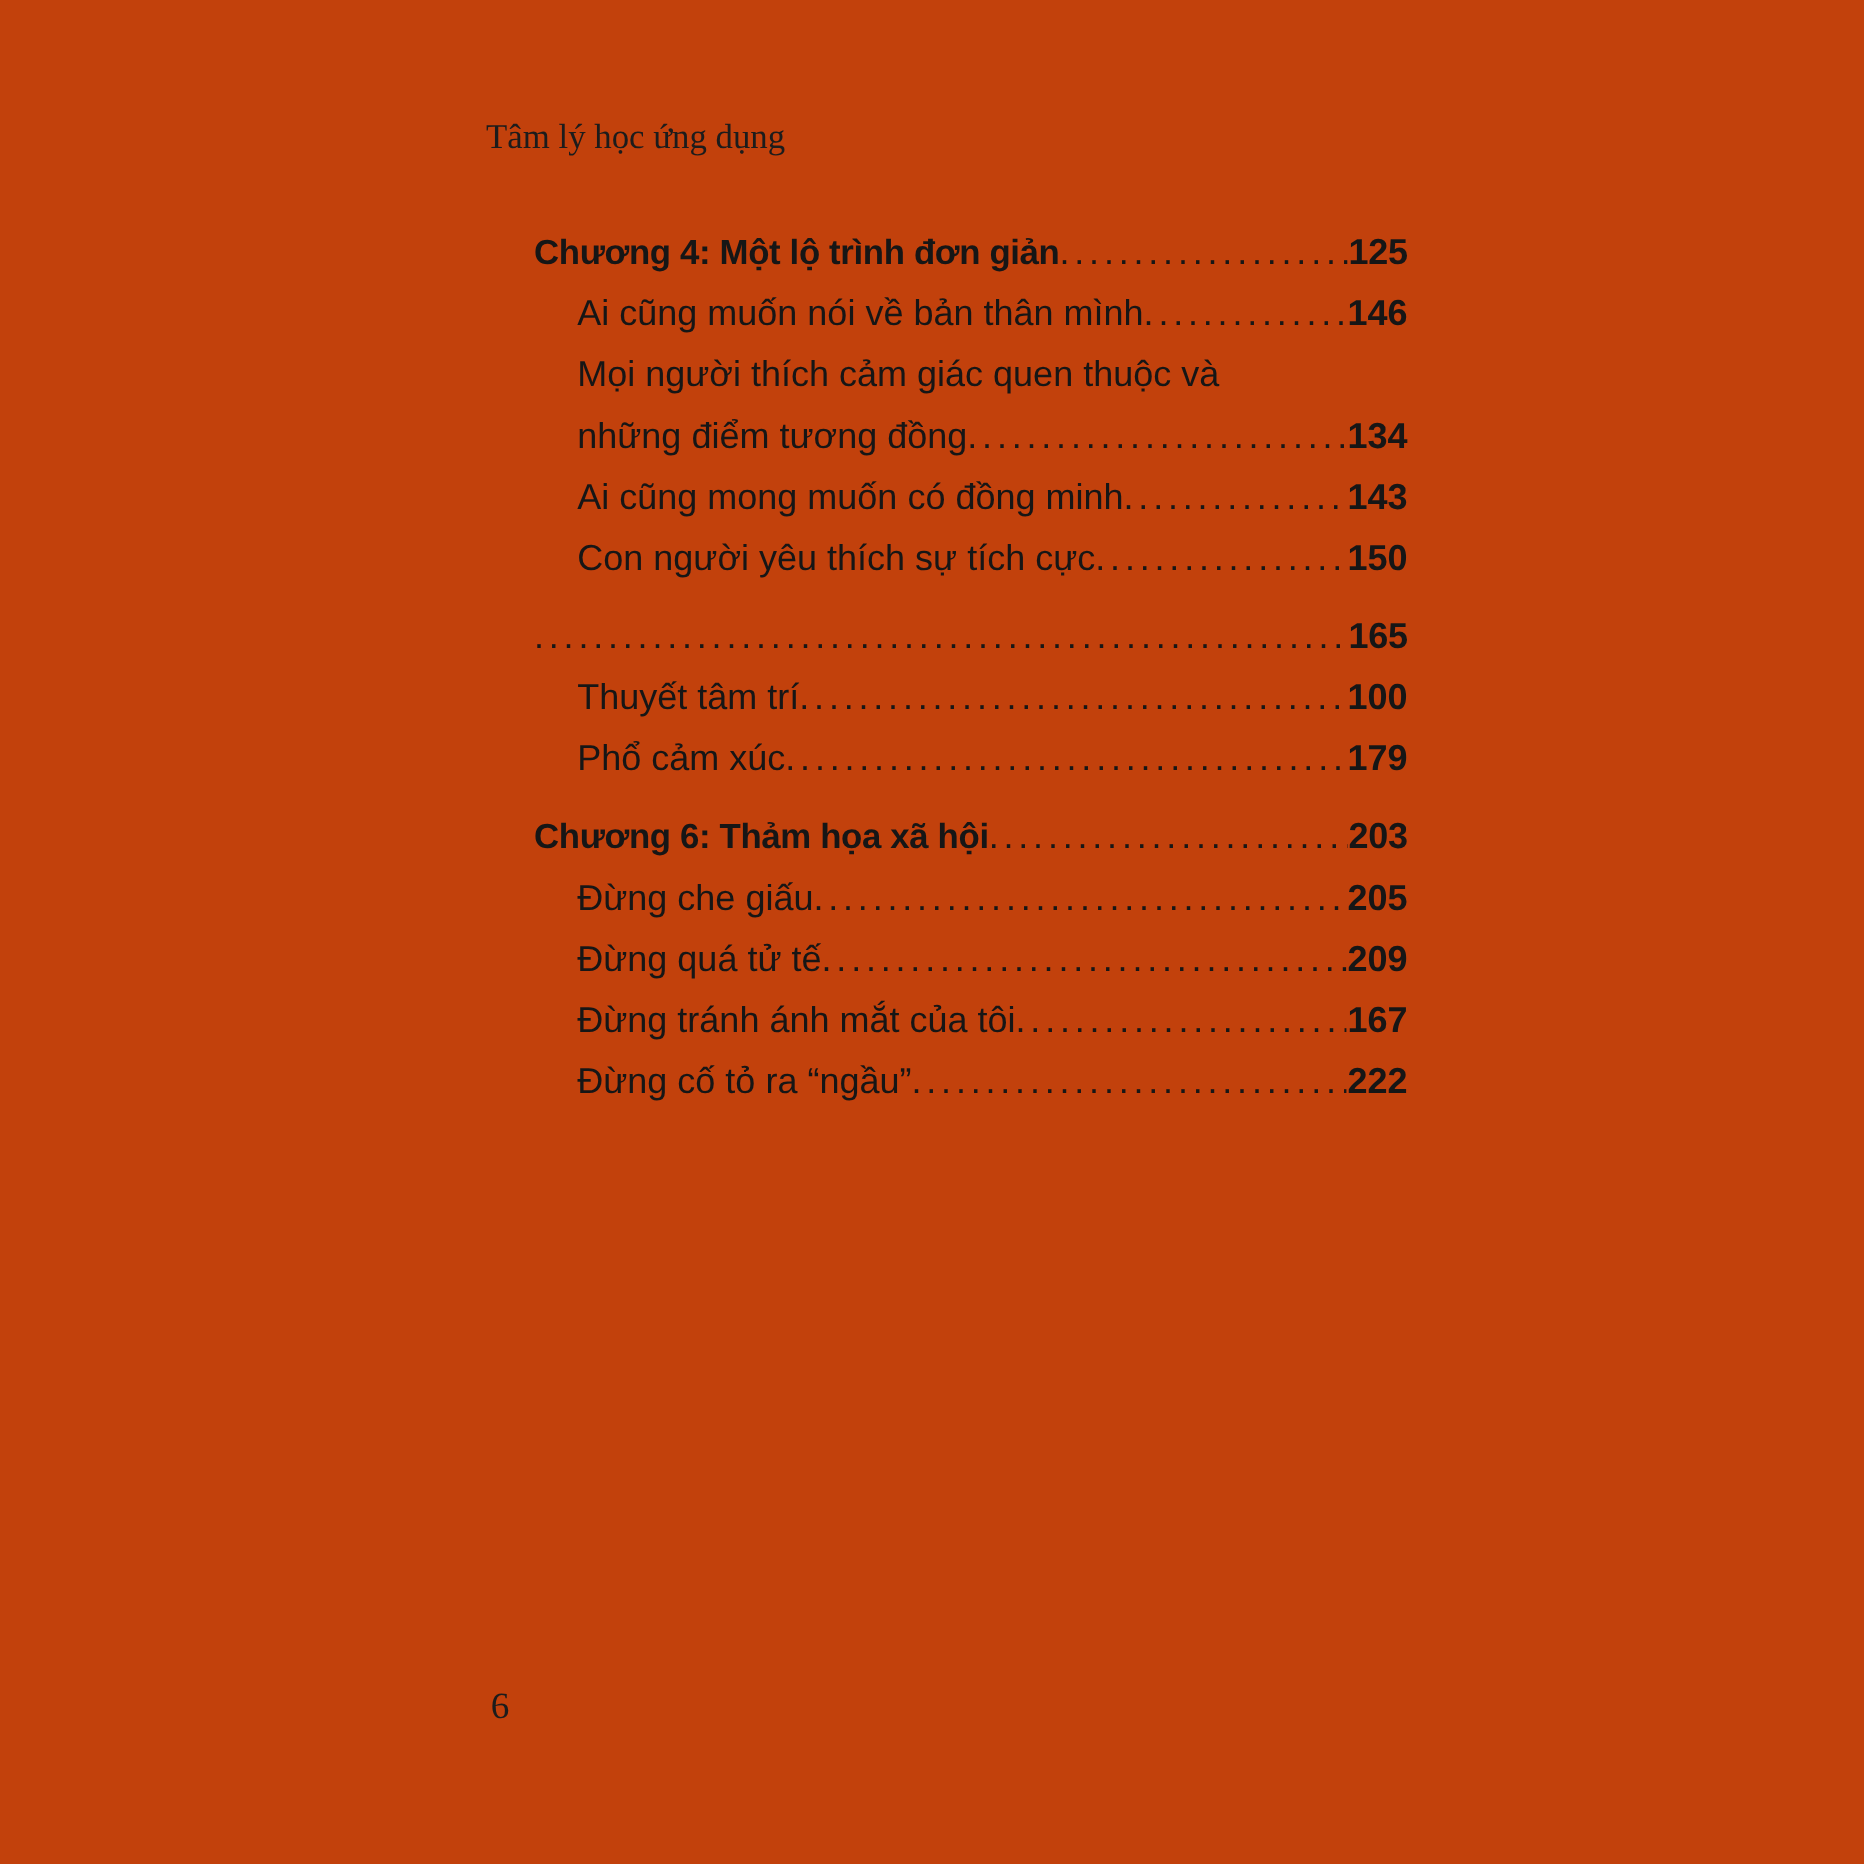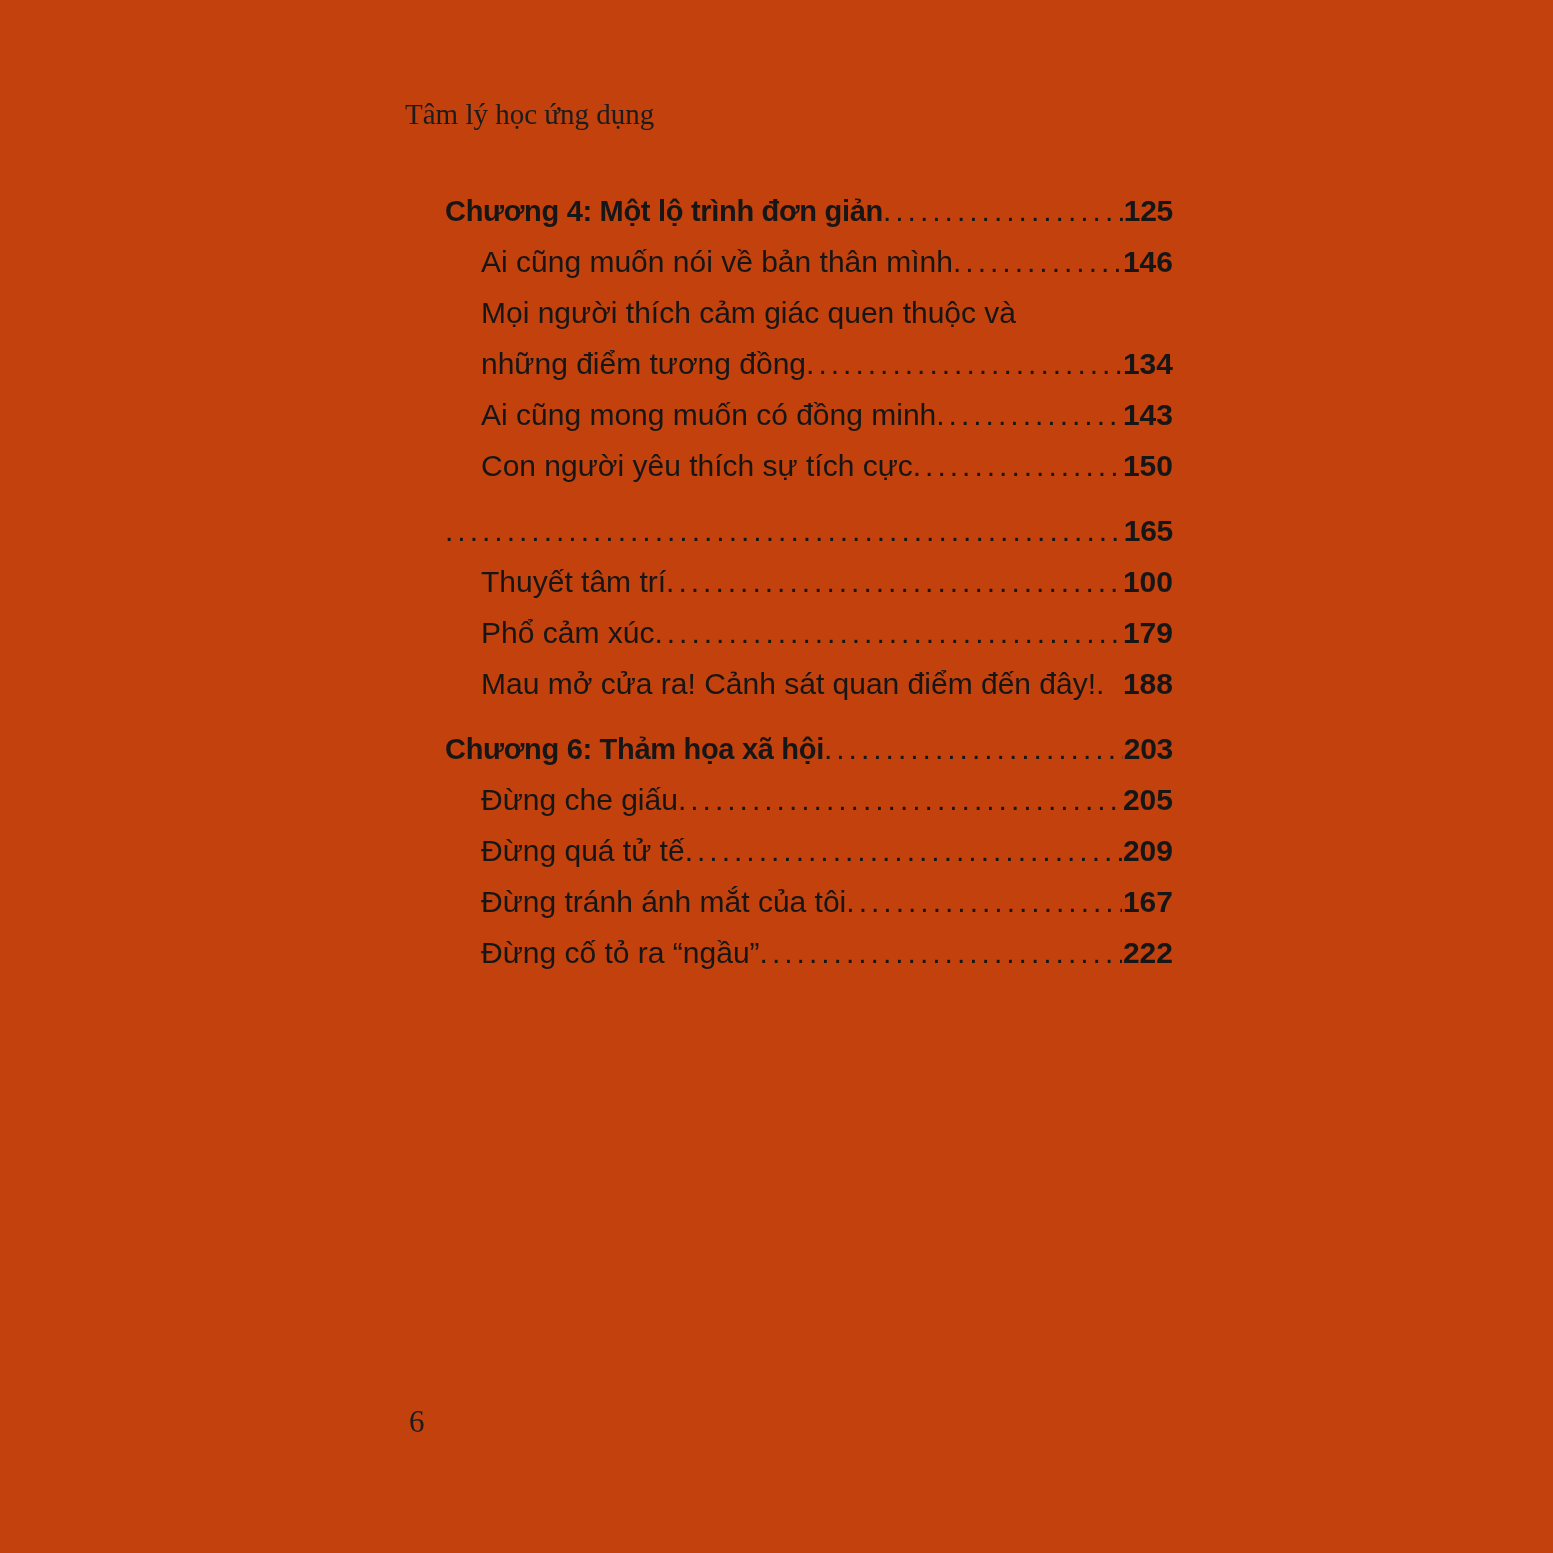--- a/index.html
+++ b/index.html
@@ -132,25 +132,20 @@
         <span class="dot-leader"></span>
         <span class="toc-page">100</span>
     </div>
 
     <div class="toc-row sub">
       <span class="toc-label">Phổ cảm xúc</span>
         <span class="dot-leader"></span>
         <span class="toc-page">179</span>
     </div>
 
-    <div class="toc-row sub short-leader">
-      <span class="toc-label">Mau mở cửa ra! Cảnh sát quan điểm đến đây!</span>
-        <span class="dot-leader"></span>
-        <span class="toc-page">188</span>
-    </div>
 
     <div class="toc-row chapter">
       <span class="toc-label">Chương 6: Thảm họa xã hội</span>
         <span class="dot-leader"></span>
         <span class="toc-page">203</span>
     </div>
 
     <div class="toc-row sub">
       <span class="toc-label">Đừng che giấu</span>
         <span class="dot-leader"></span>

